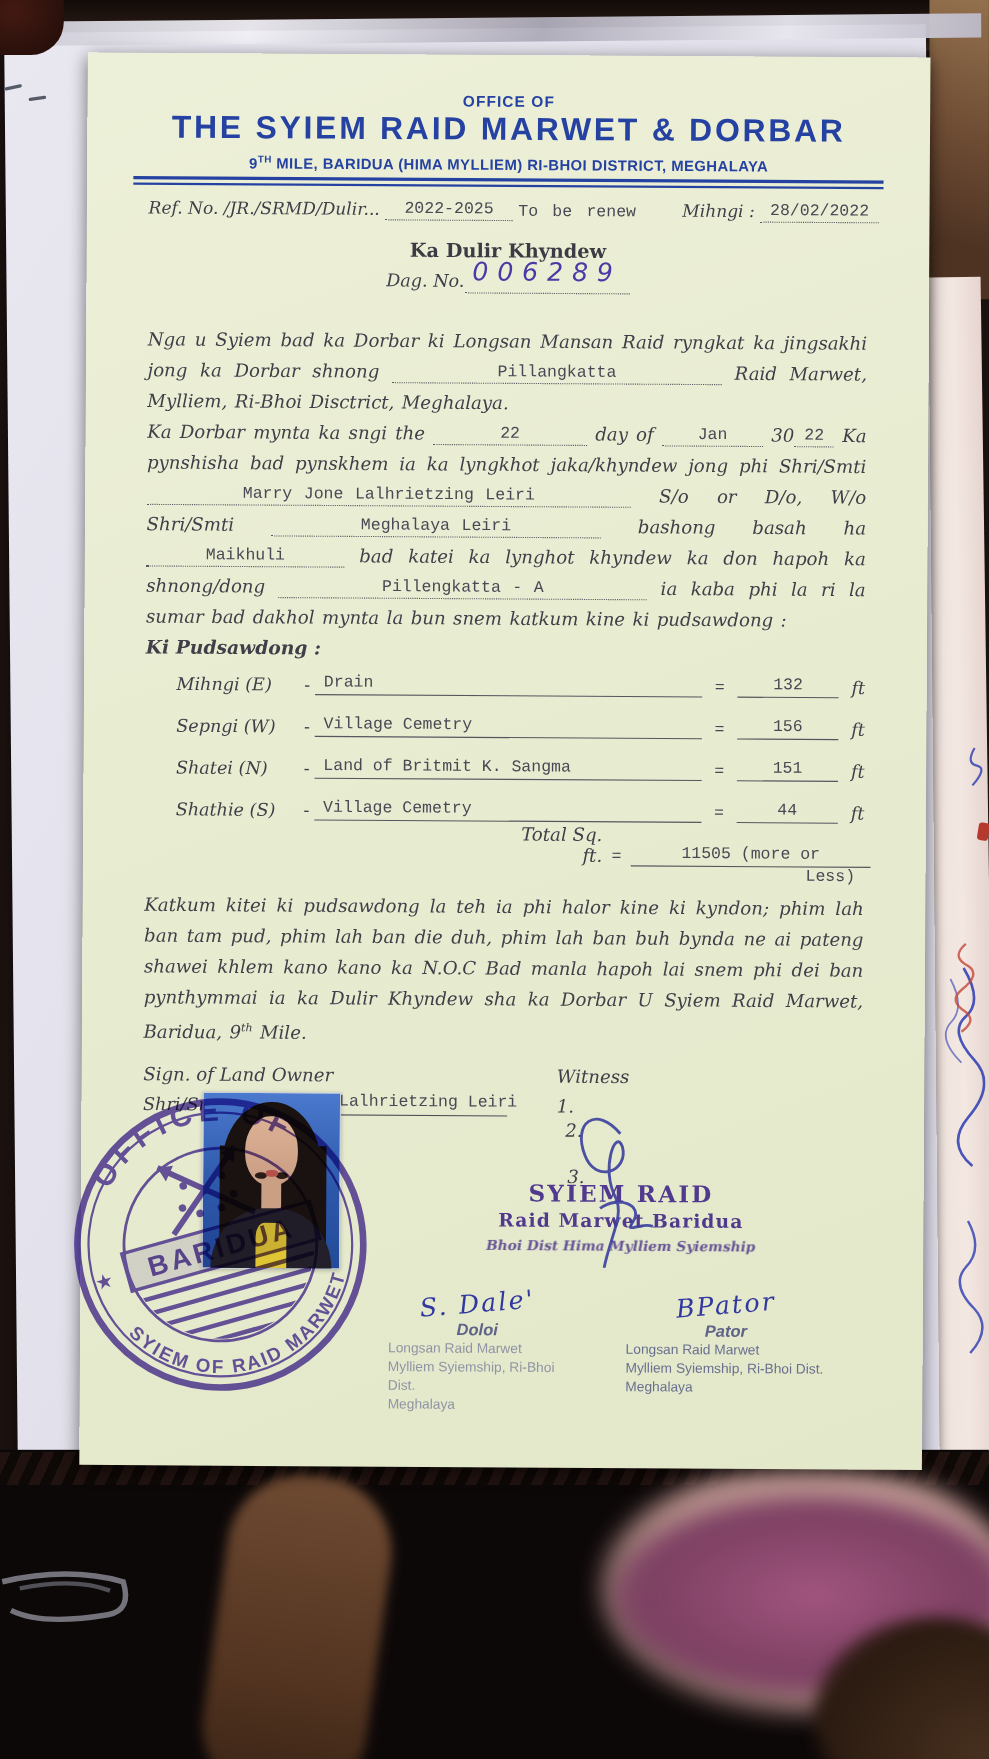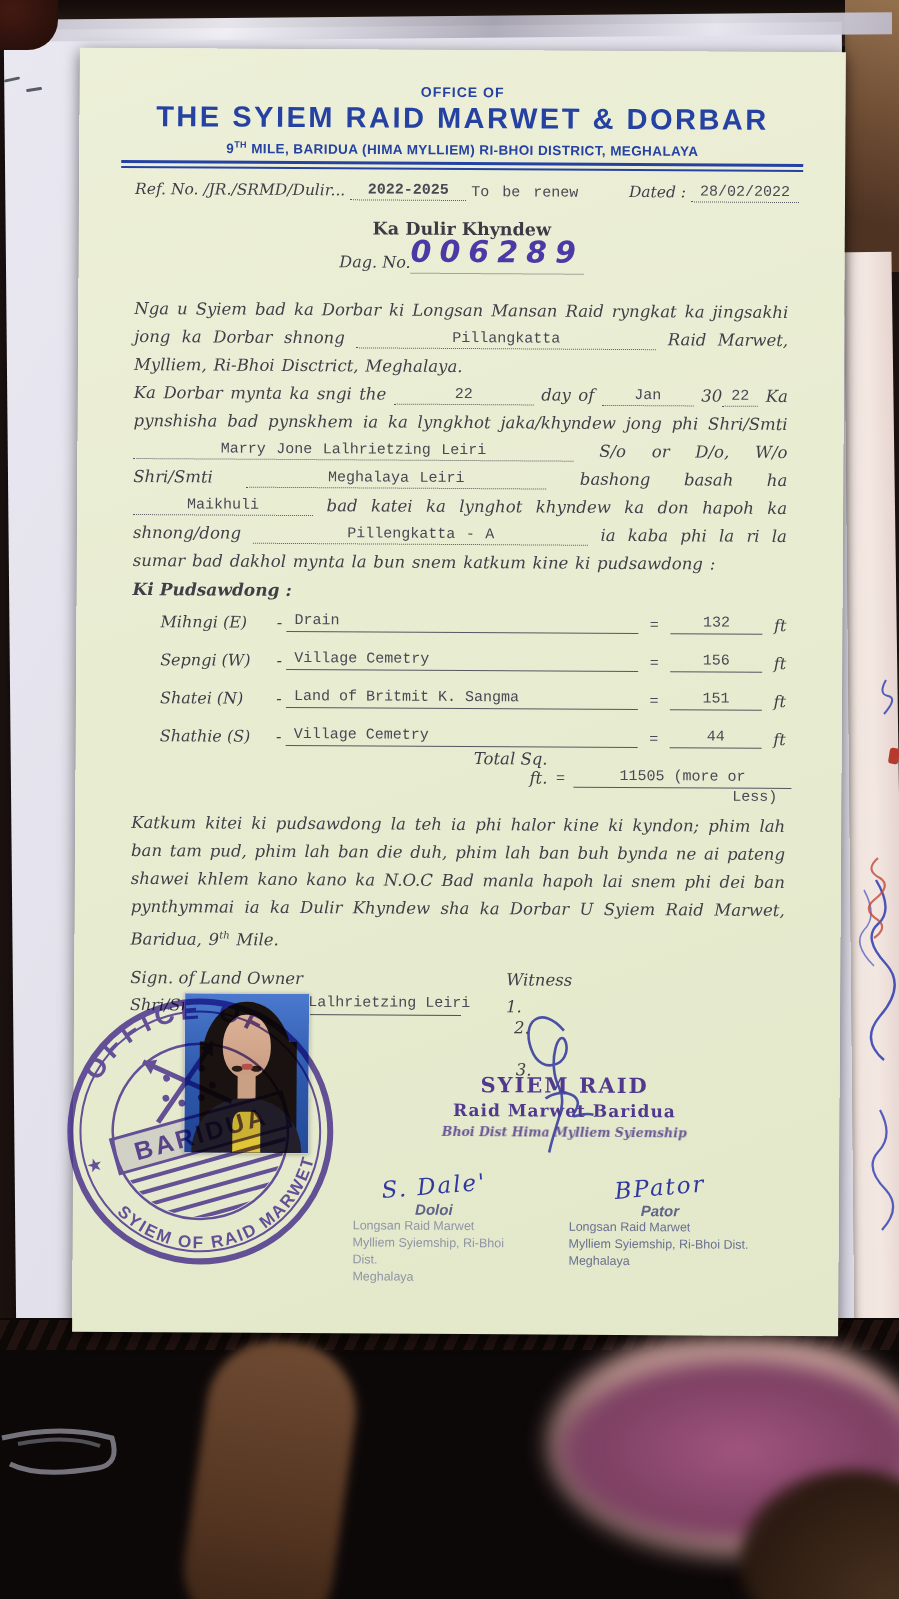--- a/index.html
+++ b/index.html
@@ -42,21 +42,21 @@
   .serif-i{font-family:"DejaVu Serif",serif;font-style:italic;}
   .tw{font-family:"Liberation Mono",monospace;font-style:normal;font-size:15px;color:#4a4854;}
   .fill{display:inline-block;border-bottom:1.6px dotted #5a5862;text-align:center;vertical-align:baseline;line-height:1;}
   .fill .tw{display:inline-block;transform:translateY(-2px);}
 
   .ref-row{display:flex;justify-content:space-between;align-items:flex-end;margin-top:12px;font-size:15.5px;}
   .dated{margin-right:-10px;}
 
   .dag-title{text-align:center;font-family:"DejaVu Serif",serif;font-weight:bold;font-size:17.5px;margin-top:18px;color:#3c3a44;}
   .dag-line{text-align:center;margin-top:4px;font-size:16px;height:30px;}
-  .dag-num{font-family:"DejaVu Sans",sans-serif;font-weight:bold;font-size:30px;letter-spacing:8px;color:#4b3aa6;transform:translateY(-6px);display:inline-block;}
+  .dag-num{font-family:"DejaVu Sans",sans-serif;font-weight:normal;font-size:23px;letter-spacing:8px;color:#4b3aa6;transform:translateY(-6px);display:inline-block;}
 
   .para{font-size:16.5px;line-height:28px;text-align:justify;word-spacing:1.5px;}
   .p1{margin-top:24px;}
   .p2{margin-top:0;}
   .puds-head{font-weight:bold;font-size:17px;margin-top:4px;}
   .b-row{display:flex;align-items:flex-end;margin-top:0;height:24px;margin-bottom:14px;font-size:16px;}
   .b-label{width:112px;}
   .b-sep{width:14px;text-align:center;}
   .b-value{flex:1;border-bottom:1.6px solid #57555f;text-align:left;padding-left:8px;}
   .b-value .tw{transform:translateY(-2px);display:inline-block;}
@@ -152,25 +152,25 @@
     <div class="hdr hdr-title">THE SYIEM RAID MARWET &amp; DORBAR</div>
     <div class="hdr hdr-addr"><span>9</span><sup>TH</sup><span> MILE, BARIDUA (HIMA MYLLIEM) RI-BHOI DISTRICT, MEGHALAYA</span></div>
     <div class="rules">
       <div class="rule-a"></div>
       <div class="rule-b"></div>
     </div>
 
     <div class="ref-row serif-i">
       <div>
         <span>Ref. No. /JR./SRMD/Dulir...</span>
-        <span class="fill" style="min-width:116px;font-weight:bold;"><span class="tw">2022-2025</span></span>
+        <span class="fill" style="min-width:116px;"><span class="tw">2022-2025</span></span>
         <span class="tw" style="word-spacing:4px;">To be renew</span>
       </div>
       <div class="dated">
-        <span>Dated :</span>
+        <span>Mihngi :</span>
         <span class="fill" style="min-width:108px;"><span class="tw">28/02/2022</span></span>
       </div>
     </div>
 
     <div class="dag-title">Ka Dulir Khyndew</div>
     <div class="dag-line serif-i">
       <span>Dag. No.</span><span class="fill" style="min-width:150px;"><span class="dag-num">006289</span></span>
     </div>
 
     <div class="para serif-i p1">

